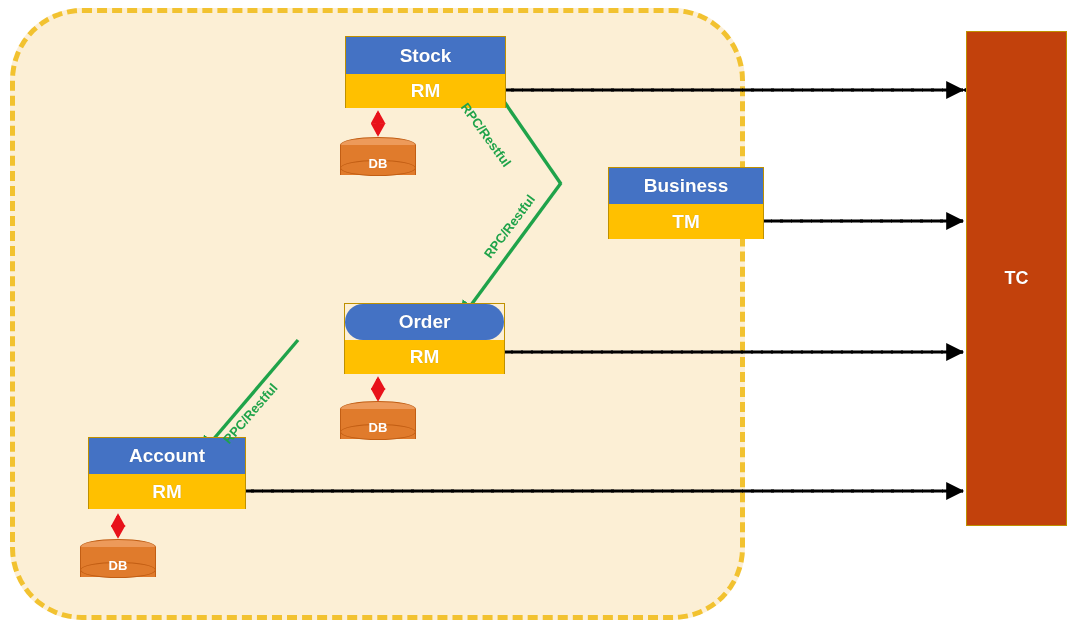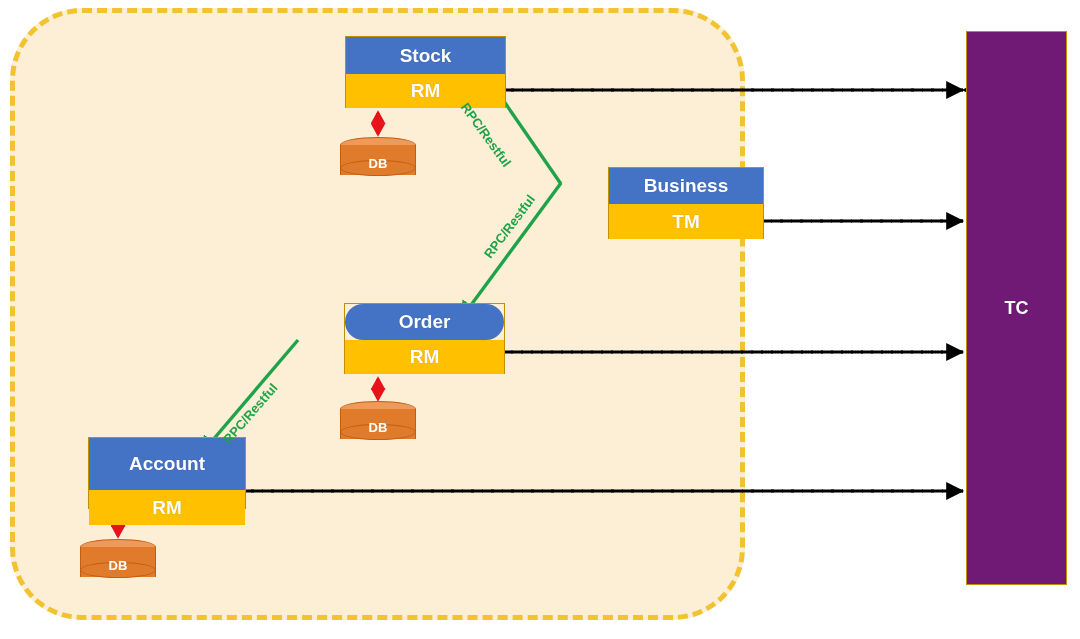--- a/index.html
+++ b/index.html
@@ -71,33 +71,33 @@
   .svc .bdy {
     background: #FFC000;
     font-size: 19px;
   }
 
   #box-stock   { left: 297px; top: 36px;  width: 161px; height: 72px; }
   #box-stock   .hdr { height: 37px; } #box-stock .bdy { height: 34px; }
   #box-order   { left: 296px; top: 303px; width: 161px; height: 71px; }
   #box-order   .hdr { height: 36px; border-radius: 18px; } #box-order .bdy { height: 34px; }
   #box-account { left: 40px;  top: 437px; width: 158px; height: 72px; }
-  #box-account .hdr { height: 52px; } #box-account .bdy { height: 35px; }
+  #box-account .hdr { height: 36px; } #box-account .bdy { height: 35px; }
   #box-business{ left: 560px; top: 167px; width: 156px; height: 72px; }
   #box-business .hdr { height: 36px; } #box-business .bdy { height: 35px; }
 
   
   #box-tc {
     position: absolute;
     left: 966px;
     top: 31px;
     width: 101px;
-    height: 554px;
-    box-sizing: border-box;
-    background: #701a75;
+    height: 495px;
+    box-sizing: border-box;
+    background: #c2410c;
     border: 1px solid #BF9000;
     display: flex;
     align-items: center;
     justify-content: center;
     color: #ffffff;
     font-weight: bold;
     font-size: 18px;
     text-shadow: 0 0 1px rgba(0,0,0,.25);
   }
 

